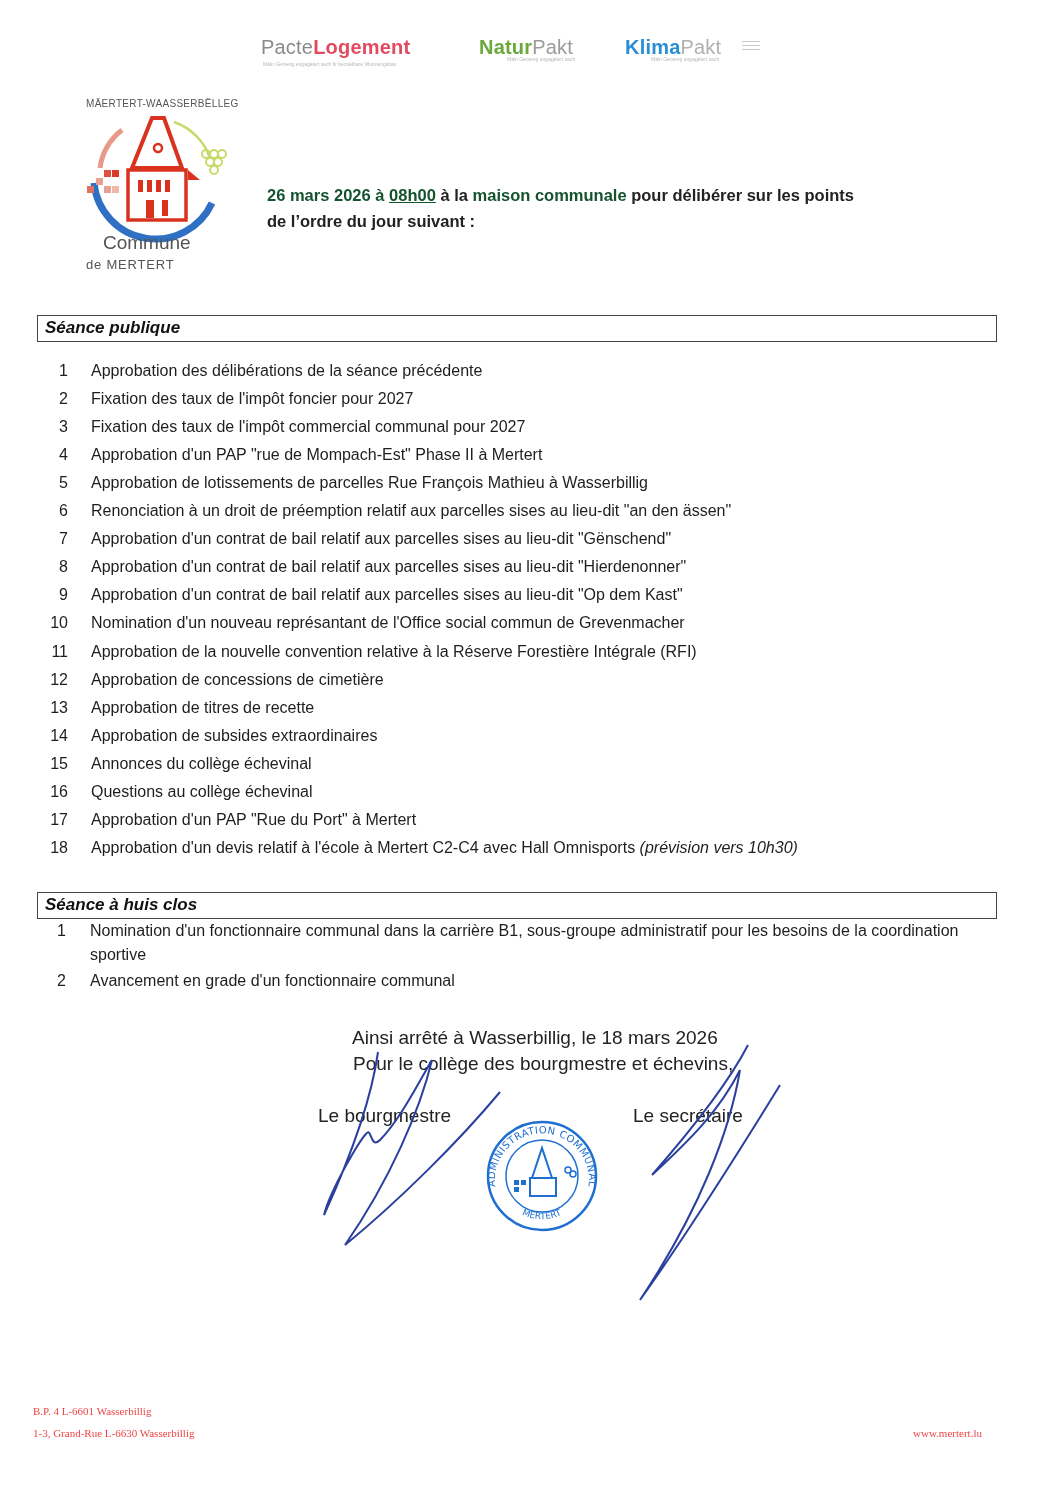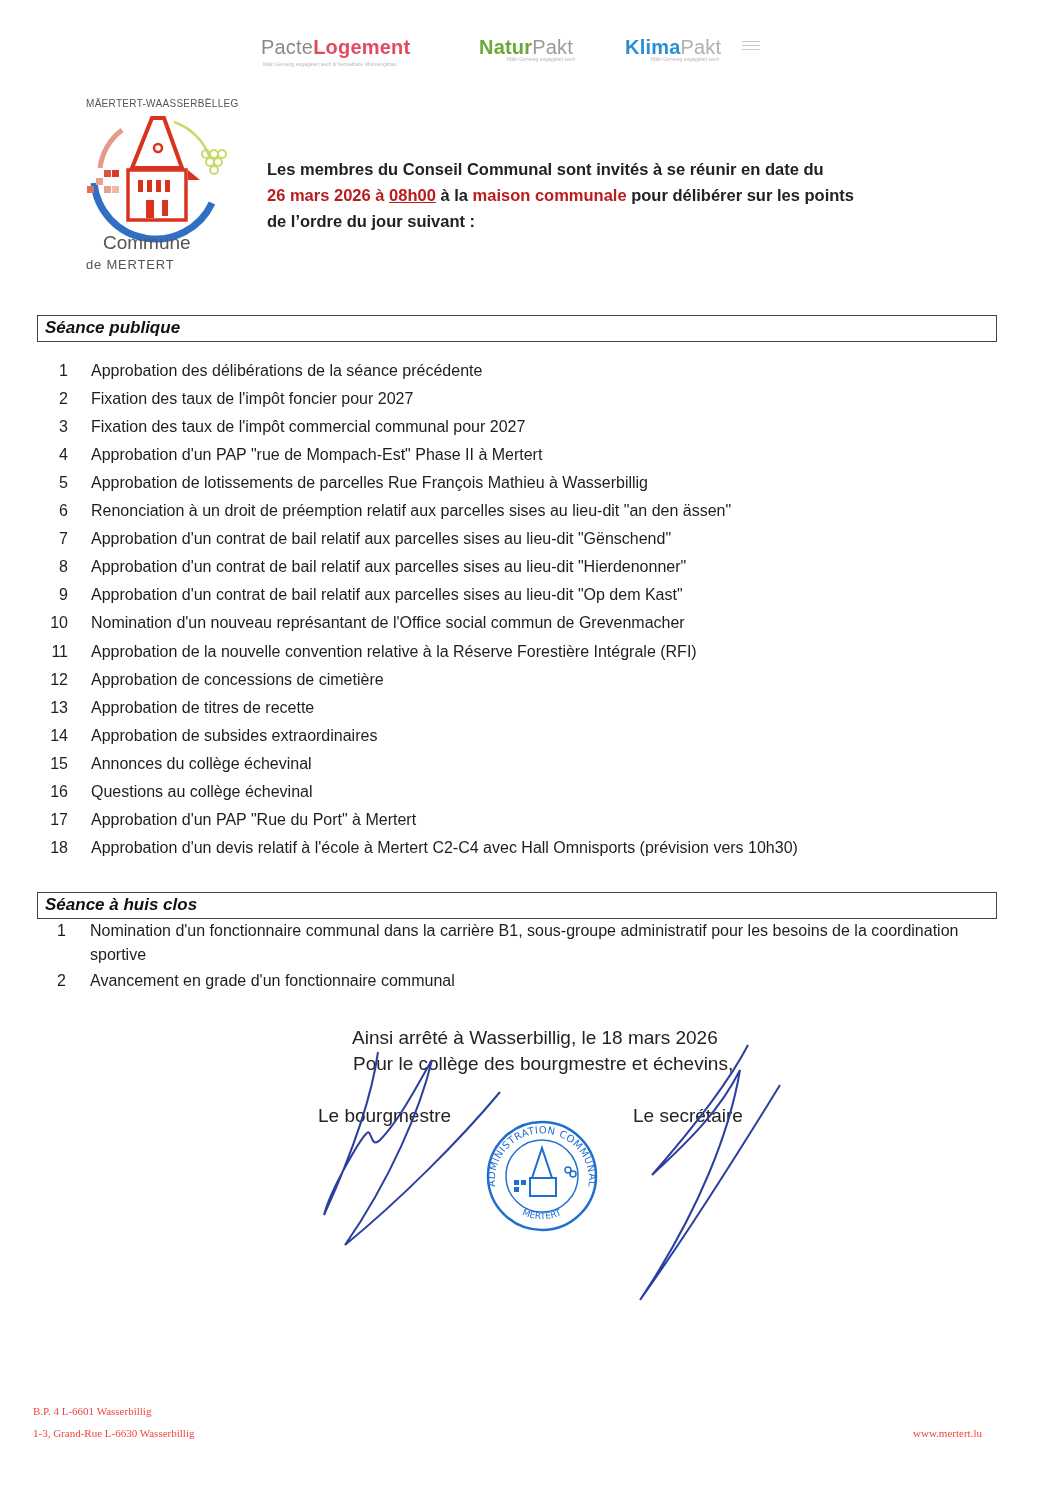--- a/index.html
+++ b/index.html
@@ -24,34 +24,34 @@
   .klima-lines div { height:1px; background:#c9c9c9; margin-bottom:3px; }
 
   
   .logo-top { left:86px; top:98px; font-size:10px; color:#555; letter-spacing:0.3px; }
   .logo-svg { left:82px; top:108px; width:150px; height:135px; }
   .logo-commune { left:103px; top:233px; font-size:19px; color:#555; line-height:19px; }
   .logo-mertert { left:86px; top:255px; font-size:13px; color:#555; letter-spacing:0.8px; line-height:19px; }
 
   
   .intro { left:267px; top:156px; width:600px; font-size:16.5px; font-weight:bold; line-height:26px; color:#222; }
-  .red { color:#b91c1c; }
+  .red { color:#14532d; }
   .u { text-decoration:underline; }
 
   
   .sec-head { position:absolute; left:37px; width:960px; height:27px; border:1.5px solid #444;
               box-sizing:border-box; font-weight:bold; font-style:italic; font-size:17px; padding-left:7px; line-height:24px; color:#111; }
   .sec-pub { top:315px; }
   .sec-clos { top:892px; }
 
   
   .item { position:absolute; left:40px; width:980px; font-size:16px; line-height:24px; color:#1e1e1e; }
   .item .num { position:absolute; left:0; width:28px; text-align:right; }
   .item .txt { position:absolute; left:51px; width:880px; }
-  .item .note { }
+  .item .note { font-style:italic; }
 
   .clos-item { position:absolute; left:40px; width:980px; font-size:16px; line-height:24px; color:#1e1e1e; }
   .clos-item .num { position:absolute; left:0; width:26px; text-align:right; }
   .clos-item .txt { position:absolute; left:50px; width:880px; }
 
   
   .sig-line { position:absolute; font-size:19px; color:#222; white-space:nowrap; }
   .sig-overlay { position:absolute; left:300px; top:1030px; width:500px; height:280px; pointer-events:none; }
 
   
@@ -107,21 +107,21 @@
   <circle cx="132" cy="46" r="4" fill="none" stroke="#c9d96a" stroke-width="2"></circle>
   <circle cx="140" cy="46" r="4" fill="none" stroke="#c9d96a" stroke-width="2"></circle>
   <circle cx="128" cy="54" r="4" fill="none" stroke="#c9d96a" stroke-width="2"></circle>
   <circle cx="136" cy="54" r="4" fill="none" stroke="#c9d96a" stroke-width="2"></circle>
   <circle cx="132" cy="62" r="4" fill="none" stroke="#c9d96a" stroke-width="2"></circle>
 </svg>
 <div class="abs logo-commune">Commune</div>
 <div class="abs logo-mertert">de MERTERT</div>
 
 <div class="abs intro">
-  <span>Les membres du Conseil Communal sont invités à se réunir en date du</span><br>
+  <br>
   <span class="red">26 mars 2026 à </span><span class="red u">08h00</span><span> à la </span><span class="red">maison communale</span><span> pour délibérer sur les points de l’ordre du jour suivant :</span>
 </div>
 
 <div class="sec-head sec-pub">Séance publique</div>
 <div id="pub-list">
     <div class="item" style="top: 359px;">
       <span class="num">1</span>
       <span class="txt"><span>Approbation des délibérations de la séance précédente</span></span>
     </div>
     <div class="item" style="top: 387.05px;">

